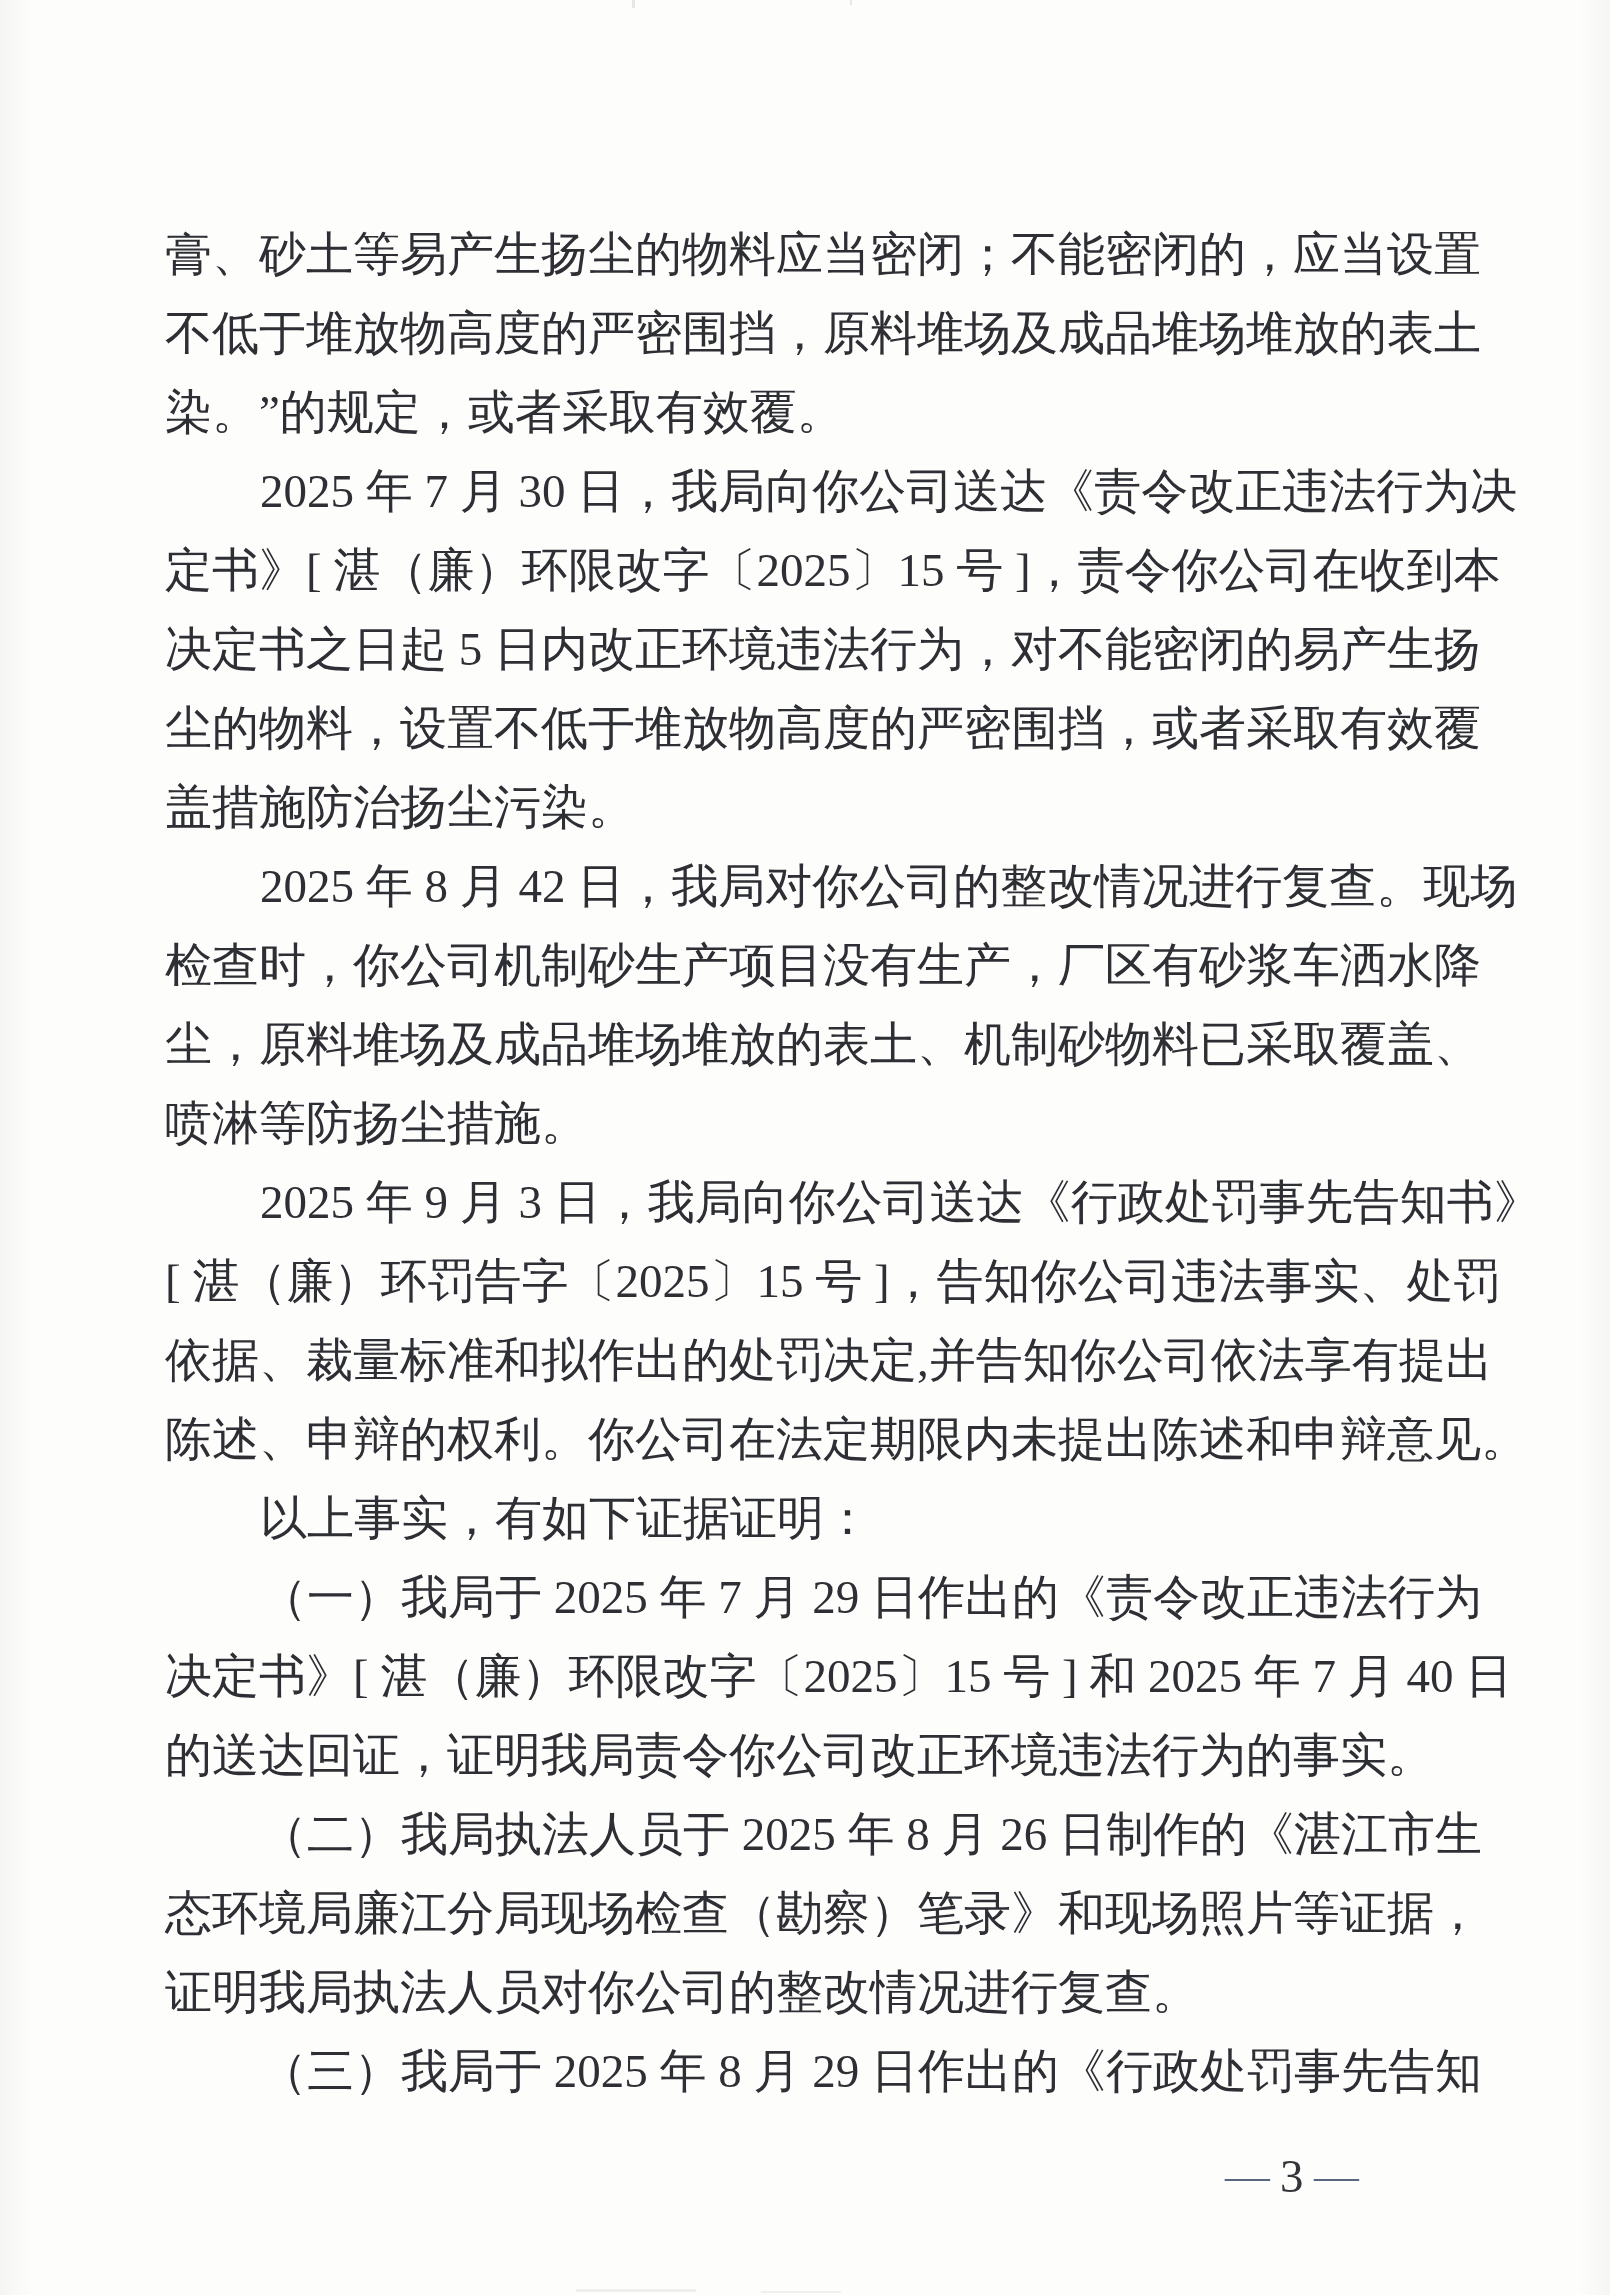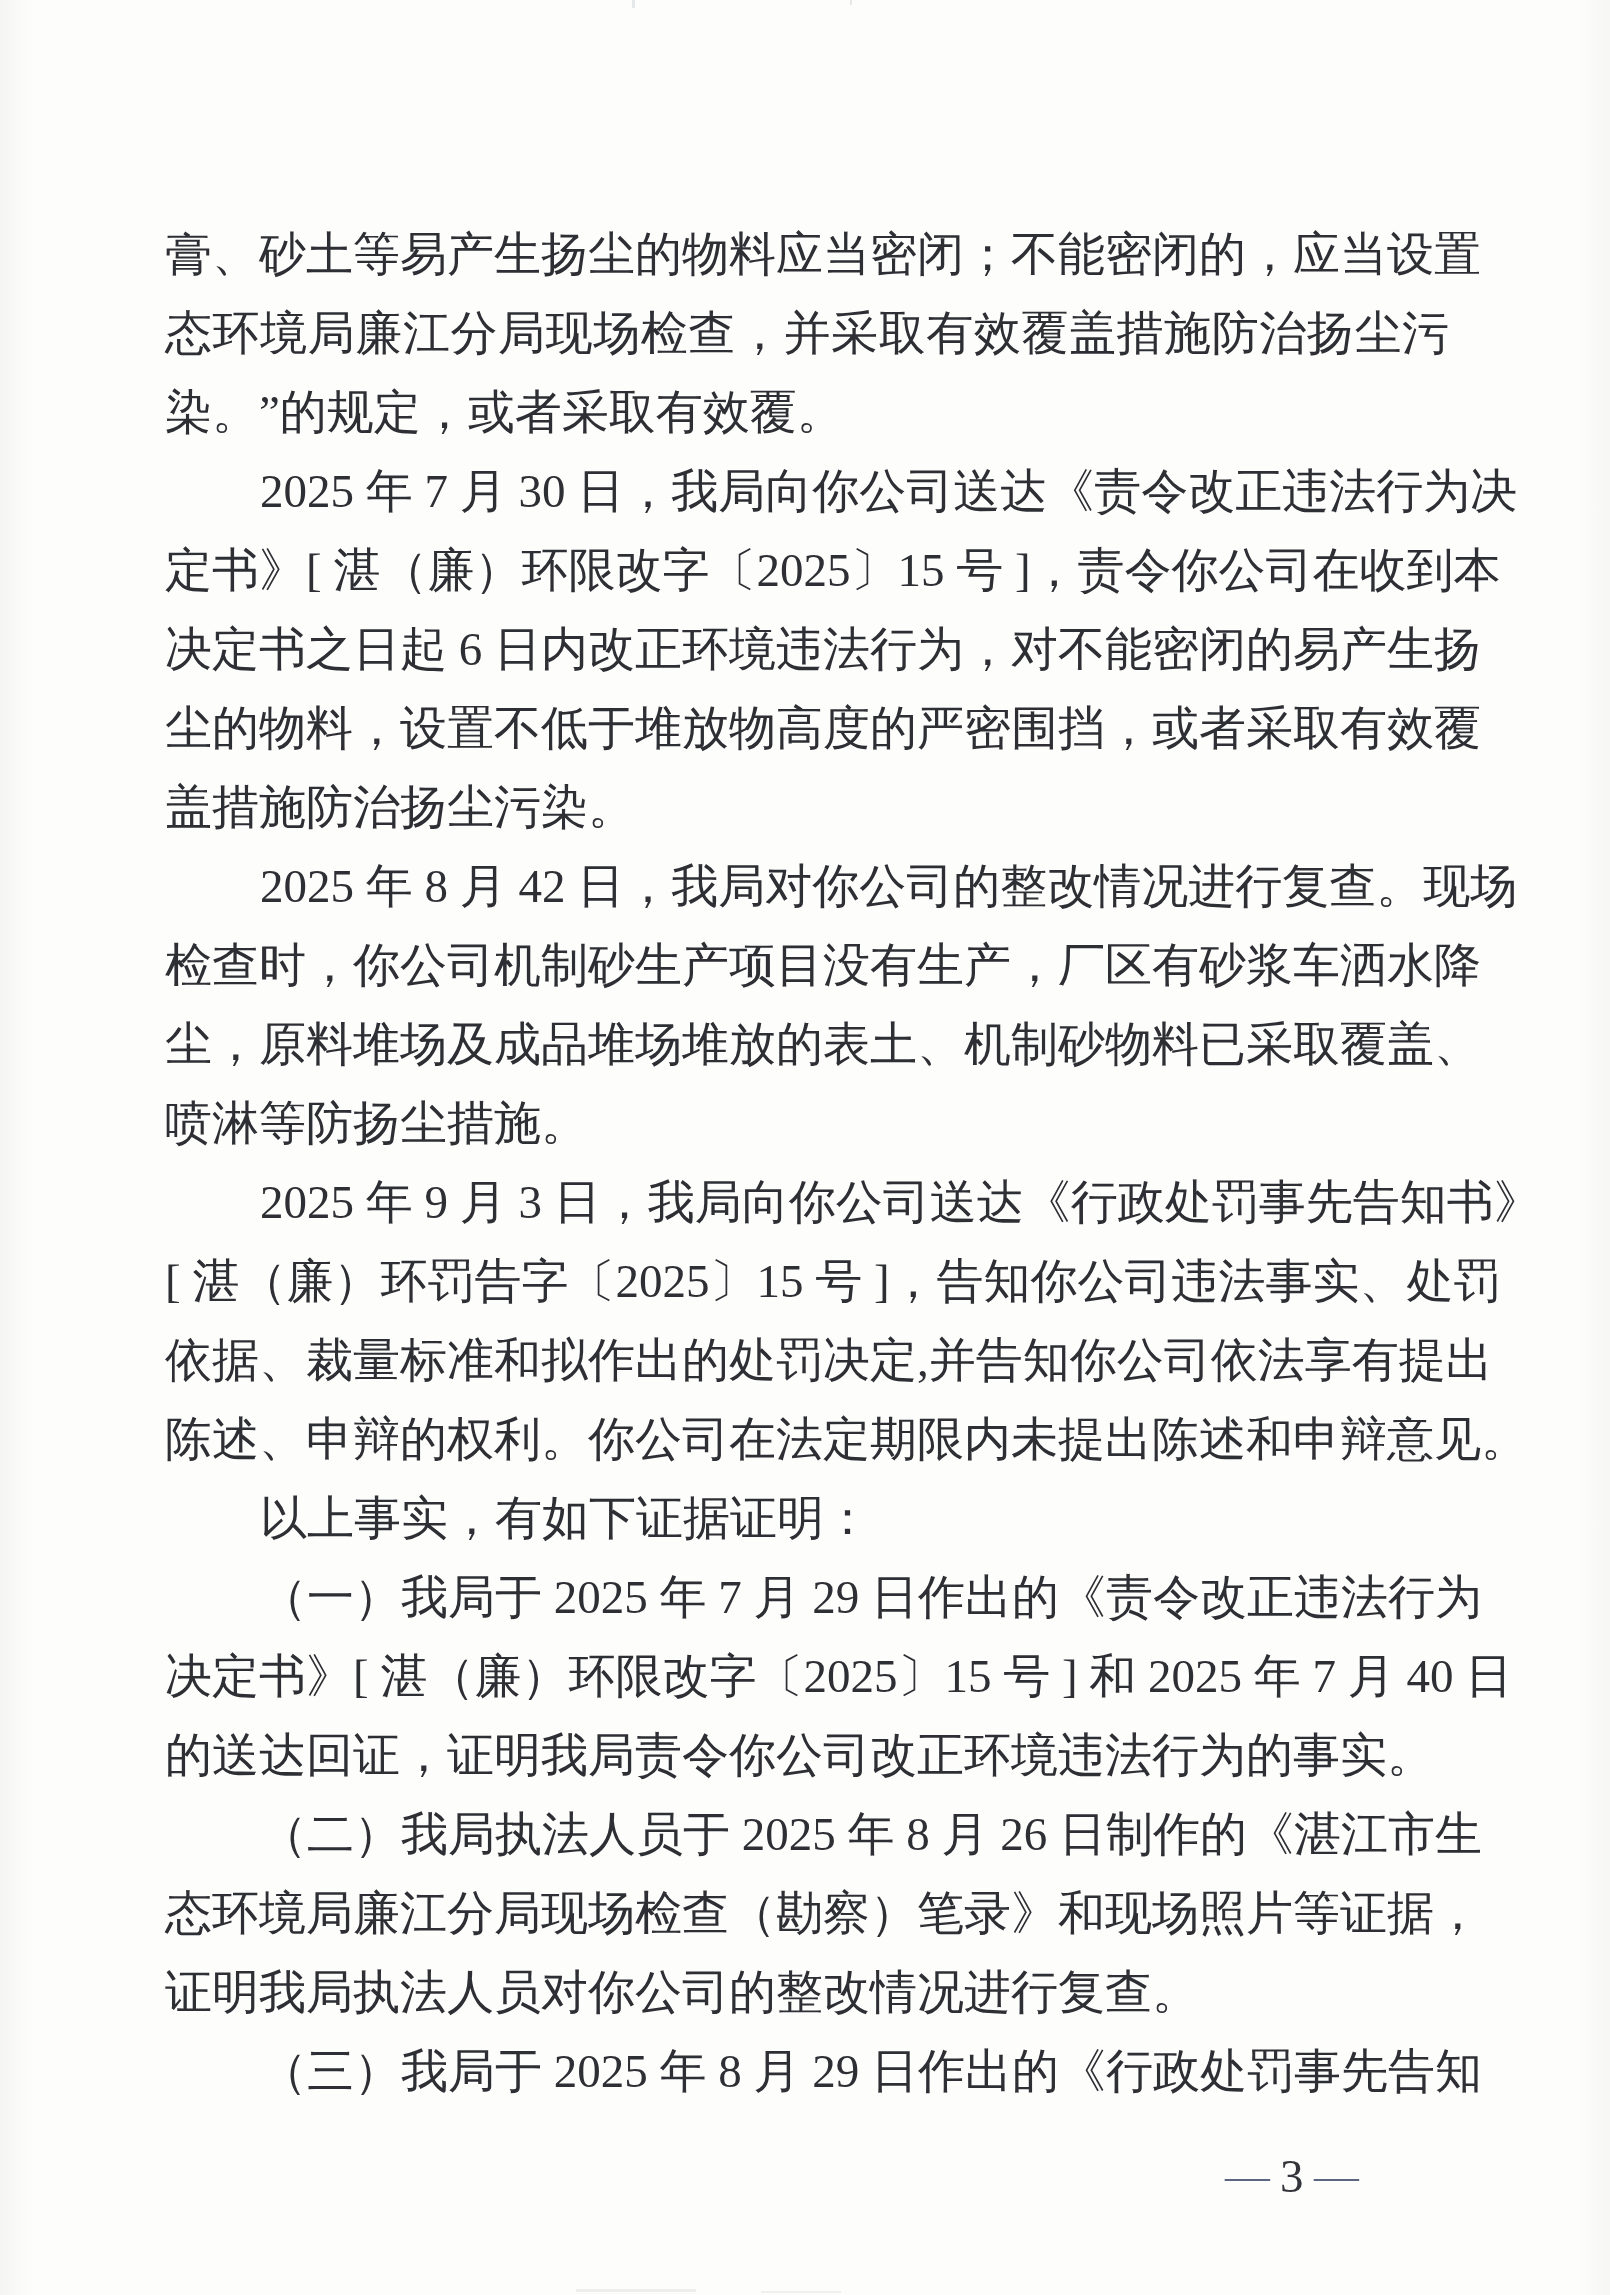--- a/index.html
+++ b/index.html
@@ -77,25 +77,25 @@
 
 <div class="page">
 
   <div class="artifact a1"></div>
   <div class="artifact a2"></div>
   <div class="artifact a3"></div>
   <div class="artifact a4"></div>
 
   <div class="content">
     <div class="line">膏、砂土等易产生扬尘的物料应当密闭；不能密闭的，应当设置</div>
-    <div class="line">态环境局廉江分局现场检查，并采取有效覆盖措施防治扬尘污</div>
+    <div class="line">不低于堆放物高度的严密围挡，原料堆场及成品堆场堆放的表土</div>
     <div class="line end">染。”的规定，或者采取有效覆。</div>
     <div class="line indent">2025 年 7 月 30 日，我局向你公司送达《责令改正违法行为决</div>
     <div class="line">定书》[ 湛（廉）环限改字〔2025〕15 号 ]，责令你公司在收到本</div>
-    <div class="line">决定书之日起 6 日内改正环境违法行为，对不能密闭的易产生扬</div>
+    <div class="line">决定书之日起 5 日内改正环境违法行为，对不能密闭的易产生扬</div>
     <div class="line">尘的物料，设置不低于堆放物高度的严密围挡，或者采取有效覆</div>
     <div class="line end">盖措施防治扬尘污染。</div>
     <div class="line indent">2025 年 8 月 42 日，我局对你公司的整改情况进行复查。现场</div>
     <div class="line">检查时，你公司机制砂生产项目没有生产，厂区有砂浆车洒水降</div>
     <div class="line">尘，原料堆场及成品堆场堆放的表土、机制砂物料已采取覆盖、</div>
     <div class="line end">喷淋等防扬尘措施。</div>
     <div class="line indent">2025 年 9 月 3 日，我局向你公司送达《行政处罚事先告知书》</div>
     <div class="line">[ 湛（廉）环罚告字〔2025〕15 号 ]，告知你公司违法事实、处罚</div>
     <div class="line">依据、裁量标准和拟作出的处罚决定,并告知你公司依法享有提出</div>
     <div class="line">陈述、申辩的权利。你公司在法定期限内未提出陈述和申辩意见。</div>

